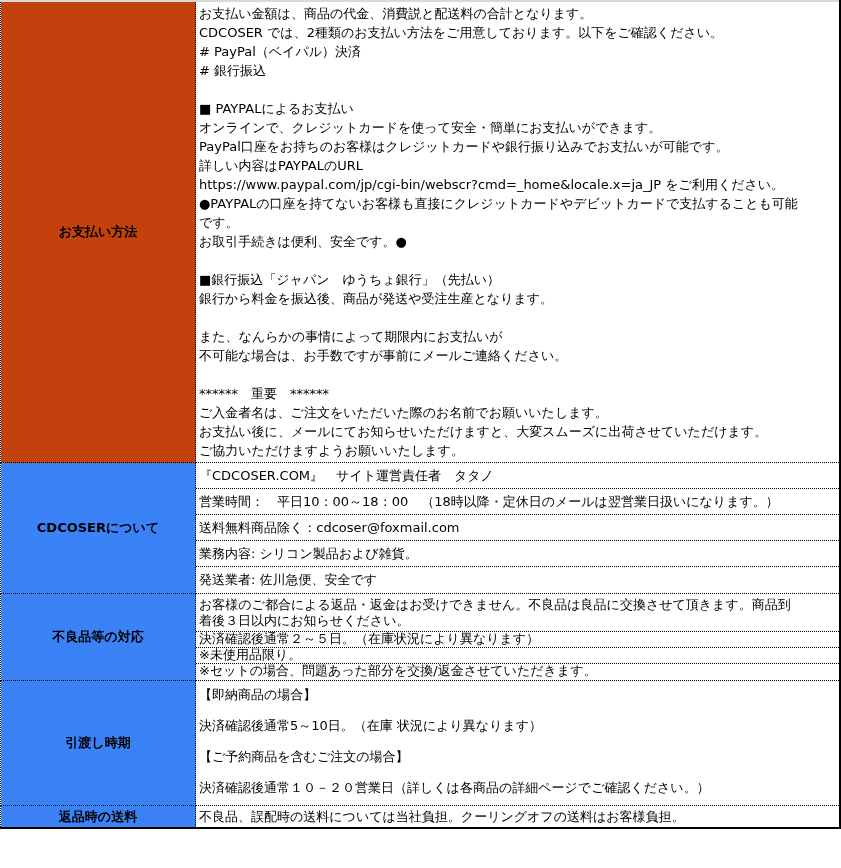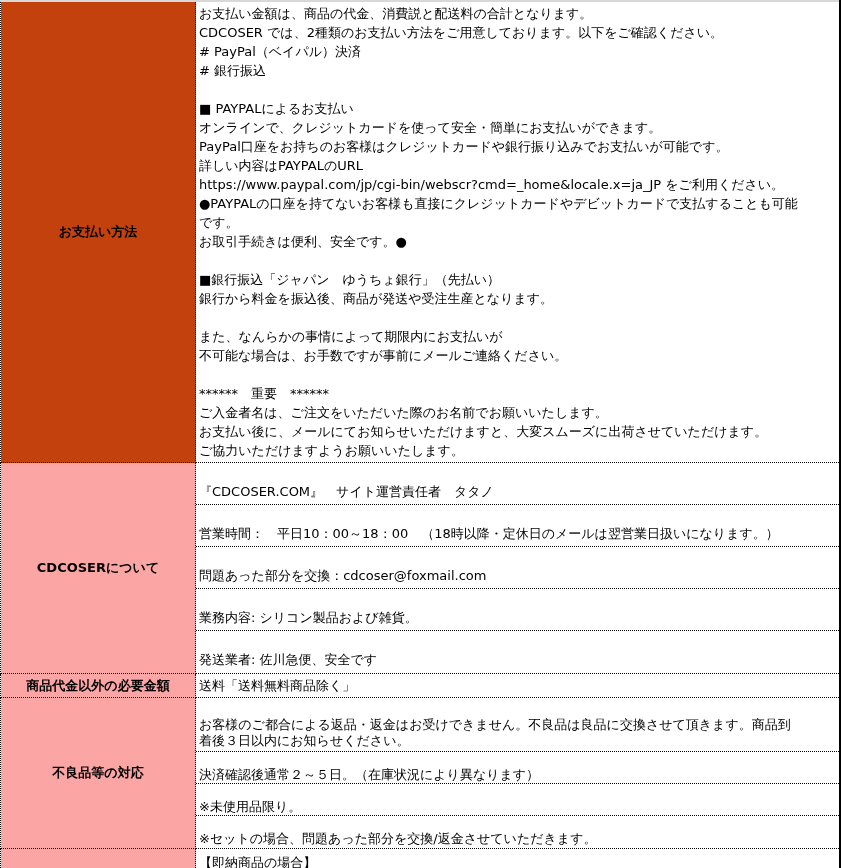--- a/index.html
+++ b/index.html
@@ -17,21 +17,21 @@
     border-bottom: 2px solid #000;
   }
   table.info-table th,
   table.info-table td {
     border: 1px dotted #000;
     vertical-align: middle;
     padding: 0;
   }
   th.row-label {
     width: 195px;
-    background: #fca5a5;
+    background: #3b82f6;
     font-weight: bold;
     font-size: 13px;
     text-align: center;
     padding: 2px;
   }
   tr.first-row th.row-label { background: #c2410c; }
 
   td.content-cell { vertical-align: top; background: #ffffff; }
 
   .block {
@@ -43,21 +43,20 @@
   .block.delivery {
     line-height: 15.5px;
     padding: 6px 3px 4px;
     min-height: 124px;
   }
 
   .subrow {
     border-bottom: 1px dotted #000;
     white-space: pre-wrap;
     word-break: break-all;
-    margin-top: 16px;
   }
   .subrow:last-child { border-bottom: none; }
 
   .sr-md  { height: 26px; line-height: 16px; padding: 5px 3px 0; }
   .sr-two { line-height: 16px; padding: 3px 3px 2px; }
   .sr-tight { height: 16px; line-height: 14px; padding: 0 3px; }
   .sr-pay { height: 19px; line-height: 16px; padding: 1px 3px; }
 
   .single { line-height: 17px; padding: 3px 3px; }
   .single.tall { padding: 5px 3px; }
@@ -99,47 +98,41 @@
 お支払い後に、メールにてお知らせいただけますと、大変スムーズに出荷させていただけます。
 ご協力いただけますようお願いいたします。</div>
     </td>
   </tr>
 
   <tr>
     <th class="row-label">CDCOSERについて</th>
     <td class="content-cell">
       <div class="subrow sr-md">『CDCOSER.COM』　サイト運営責任者　タタノ</div>
       <div class="subrow sr-md">営業時間：　平日10：00～18：00　（18時以降・定休日のメールは翌営業日扱いになります。）</div>
-      <div class="subrow sr-md"><span>問題あった部分を交換：</span><span class="email">cdcoser@foxmail.com</span></div>
+      <div class="subrow sr-md"><span>送料無料商品除く：</span><span class="email">cdcoser@foxmail.com</span></div>
       <div class="subrow sr-md">業務内容: シリコン製品および雑貨。</div>
       <div class="subrow sr-md">発送業者: 佐川急便、安全です</div>
     </td>
   </tr>
 
-  <tr>
-    <th class="row-label">商品代金以外の必要金額</th>
-    <td class="content-cell">
-      <div class="single">送料「送料無料商品除く」</div>
-    </td>
-  </tr>
 
 
   <tr>
     <th class="row-label">不良品等の対応</th>
     <td class="content-cell">
       <div class="subrow sr-two">お客様のご都合による返品・返金はお受けできません。不良品は良品に交換させて頂きます。商品到
 着後３日以内にお知らせください。</div>
       <div class="subrow sr-tight">決済確認後通常２～５日。（在庫状況により異なります）</div>
       <div class="subrow sr-tight">※未使用品限り。</div>
       <div class="subrow sr-tight">※セットの場合、問題あった部分を交換/返金させていただきます。</div>
     </td>
   </tr>
 
   <tr>
-    <th class="row-label">セットの場合</th>
+    <th class="row-label">引渡し時期</th>
     <td class="content-cell">
       <div class="block delivery">【即納商品の場合】
 
 決済確認後通常5～10日。（在庫 状況により異なります）
 
 【ご予約商品を含むご注文の場合】
 
 決済確認後通常１０－２０営業日（詳しくは各商品の詳細ページでご確認ください。）</div>
     </td>
   </tr>

